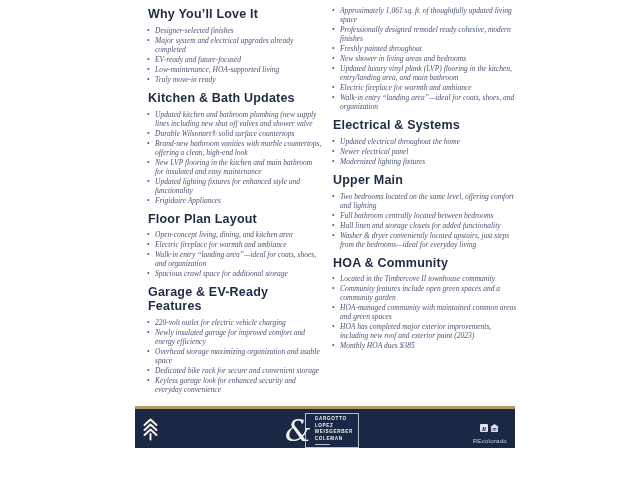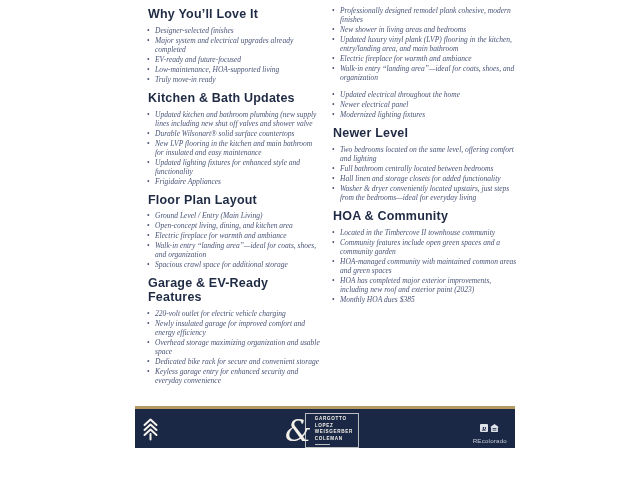--- a/index.html
+++ b/index.html
@@ -61,65 +61,68 @@
           <li>EV-ready and future-focused</li>
           <li>Low-maintenance, HOA-supported living</li>
           <li>Truly move-in ready</li>
         </ul>
       </section>
       <section class="section">
         <h2 class="heading">Kitchen &amp; Bath Updates</h2>
         <ul class="bullets">
           <li>Updated kitchen and bathroom plumbing (new supply lines including new shut off valves and shower valve</li>
           <li>Durable Wilsonart® solid surface countertops</li>
+          <li>Brand-new bathroom vanities with marble countertops, offering a clean, high-end look</li>
           <li>New LVP flooring in the kitchen and main bathroom for insulated and easy maintenance</li>
           <li>Updated lighting fixtures for enhanced style and functionality</li>
           <li>Frigidaire Appliances</li>
         </ul>
       </section>
       <section class="section">
         <h2 class="heading">Floor Plan Layout</h2>
         <ul class="bullets">
-          <li>Ground Level / Entry (Main Living)</li>
           <li>Open-concept living, dining, and kitchen area</li>
           <li>Electric fireplace for warmth and ambiance</li>
           <li>Walk-in entry “landing area”—ideal for coats, shoes, and organization</li>
           <li>Spacious crawl space for additional storage</li>
         </ul>
       </section>
       <section class="section">
         <h2 class="heading">Garage &amp; EV-Ready Features</h2>
         <ul class="bullets">
           <li>220-volt outlet for electric vehicle charging</li>
           <li>Newly insulated garage for improved comfort and energy efficiency</li>
           <li>Overhead storage maximizing organization and usable space</li>
           <li>Dedicated bike rack for secure and convenient storage</li>
-          <li>Keyless garage entry for enhanced security and everyday convenience</li>
+          <li>Keyless garage look for enhanced security and everyday convenience</li>
         </ul>
       </section>
     </div>
   <div class="col col-right">
       <section class="section">
         <ul class="bullets">
-          <li>Professionally designed remodel plank cohesive, modern finishes</li>
+          <li>Approximately 1,061 sq. ft. of thoughtfully updated living space</li>
+          <li>Professionally designed remodel ready cohesive, modern finishes</li>
+          <li>Freshly painted throughout</li>
           <li>New shower in living areas and bedrooms</li>
           <li>Updated luxury vinyl plank (LVP) flooring in the kitchen, entry/landing area, and main bathroom</li>
           <li>Electric fireplace for warmth and ambiance</li>
           <li>Walk-in entry “landing area”—ideal for coats, shoes, and organization</li>
         </ul>
       </section>
       <section class="section">
+        <h2 class="heading">Electrical &amp; Systems</h2>
         <ul class="bullets">
           <li>Updated electrical throughout the home</li>
           <li>Newer electrical panel</li>
           <li>Modernized lighting fixtures</li>
         </ul>
       </section>
       <section class="section">
-        <h2 class="heading">Newer Level</h2>
+        <h2 class="heading">Upper Main</h2>
         <ul class="bullets">
           <li>Two bedrooms located on the same level, offering comfort and lighting</li>
           <li>Full bathroom centrally located between bedrooms</li>
           <li>Hall linen and storage closets for added functionality</li>
           <li>Washer &amp; dryer conveniently located upstairs, just steps from the bedrooms—ideal for everyday living</li>
         </ul>
       </section>
       <section class="section">
         <h2 class="heading">HOA &amp; Community</h2>
         <ul class="bullets">

